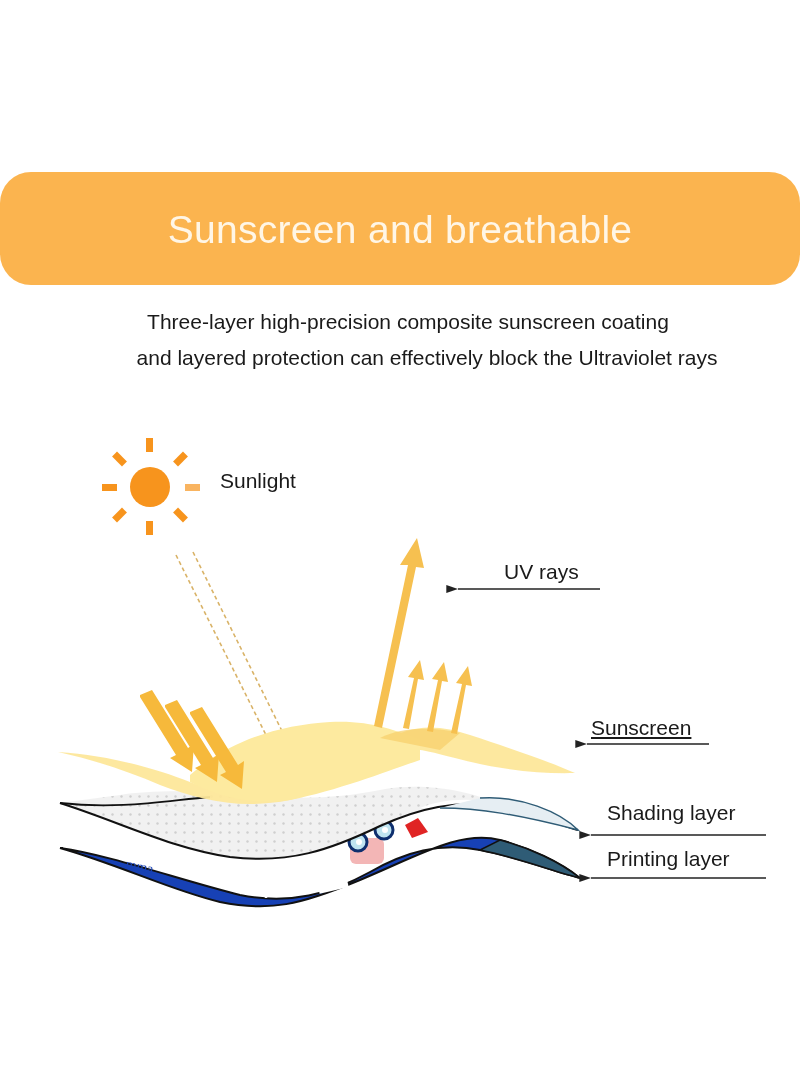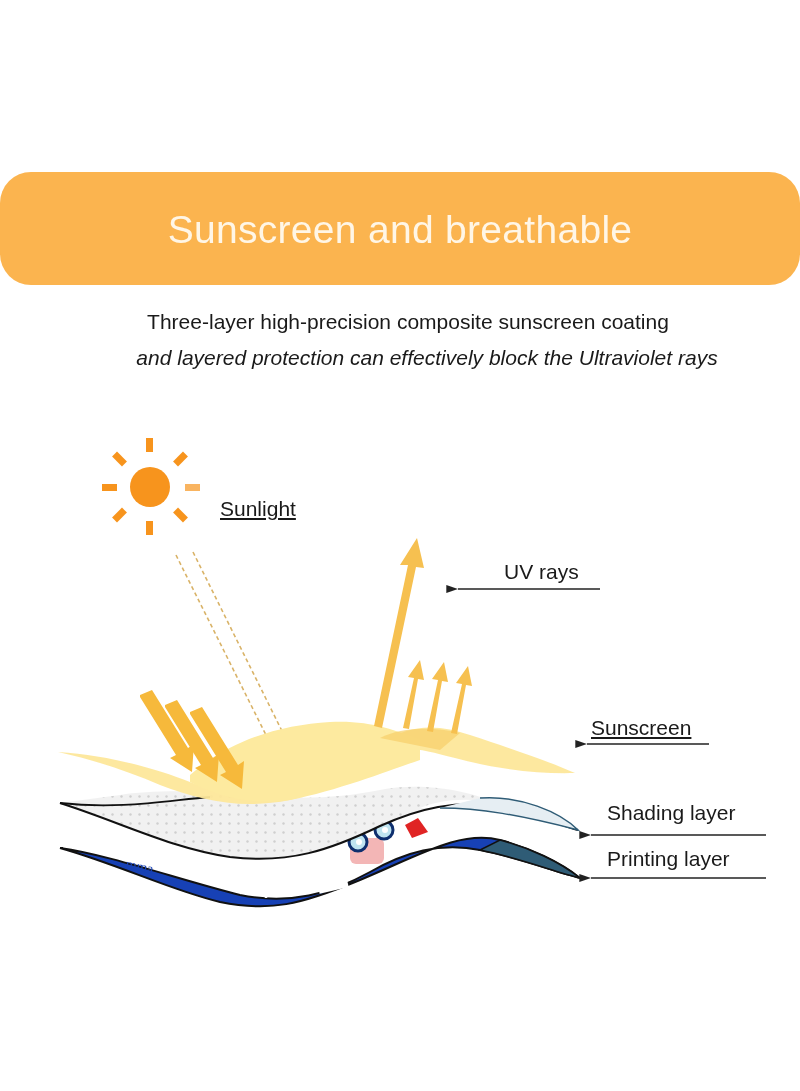--- a/index.html
+++ b/index.html
@@ -1,21 +1,21 @@
 <!DOCTYPE html>
 <html><head>
 <meta charset="utf-8">
 <style>
   html, body { margin: 0; padding: 0; background: #ffffff; }
   body { width: 800px; height: 1091px; position: relative; overflow: hidden; font-family: "Liberation Sans", sans-serif; }
   .banner { position: absolute; left: 0; top: 172px; width: 800px; height: 113px; background: #fbb44f; display: flex; align-items: center; justify-content: center; border-radius: 31px; }
   .banner-title { color: #fff6e6; font-size: 39px; letter-spacing: 0.3px; margin-top: 2px; }
   .subtitle { position: absolute; left: 0; width: 800px; text-align: center; color: #1a1a1a; font-size: 21px; }
   .sub1 { top: 310px; padding-left: 16px; box-sizing: border-box; }
-  .sub2 { top: 346px; padding-left: 54px; box-sizing: border-box; font-style: italic; }
+  .sub2 { top: 346px; padding-left: 54px; box-sizing: border-box; }
   .label { position: absolute; color: #1a1a1a; font-size: 21px; white-space: nowrap; }
   .diagram { position: absolute; left: 0; top: 0; width: 800px; height: 1091px; }
 </style>
 </head>
 <body>
 
 <div class="banner">
   <div class="banner-title">Sunscreen and breathable</div>
 </div>
 
@@ -102,17 +102,17 @@
   </g>
 
   <g stroke="#222" stroke-width="1.3">
     <line x1="600" y1="589" x2="458" y2="589" marker-end="url(#lblArrow)"></line>
     <line x1="709" y1="744" x2="587" y2="744" marker-end="url(#lblArrow)"></line>
     <line x1="766" y1="835" x2="591" y2="835" marker-end="url(#lblArrow)"></line>
     <line x1="766" y1="878" x2="591" y2="878" marker-end="url(#lblArrow)"></line>
   </g>
 </svg>
 
-<div class="label" style="left:220px; top:497px;text-decoration:underline;">Sunlight</div>
+<div class="label" style="left:220px; top:469px;">Sunlight</div>
 <div class="label" style="left:504px; top:560px;text-align:right;">UV rays</div>
 <div class="label" style="left:591px; top:716px;text-decoration:underline;">Sunscreen</div>
 <div class="label" style="left:607px; top:801px;">Shading layer</div>
 <div class="label" style="left:607px; top:847px;">Printing layer</div>
 
 </body></html>

